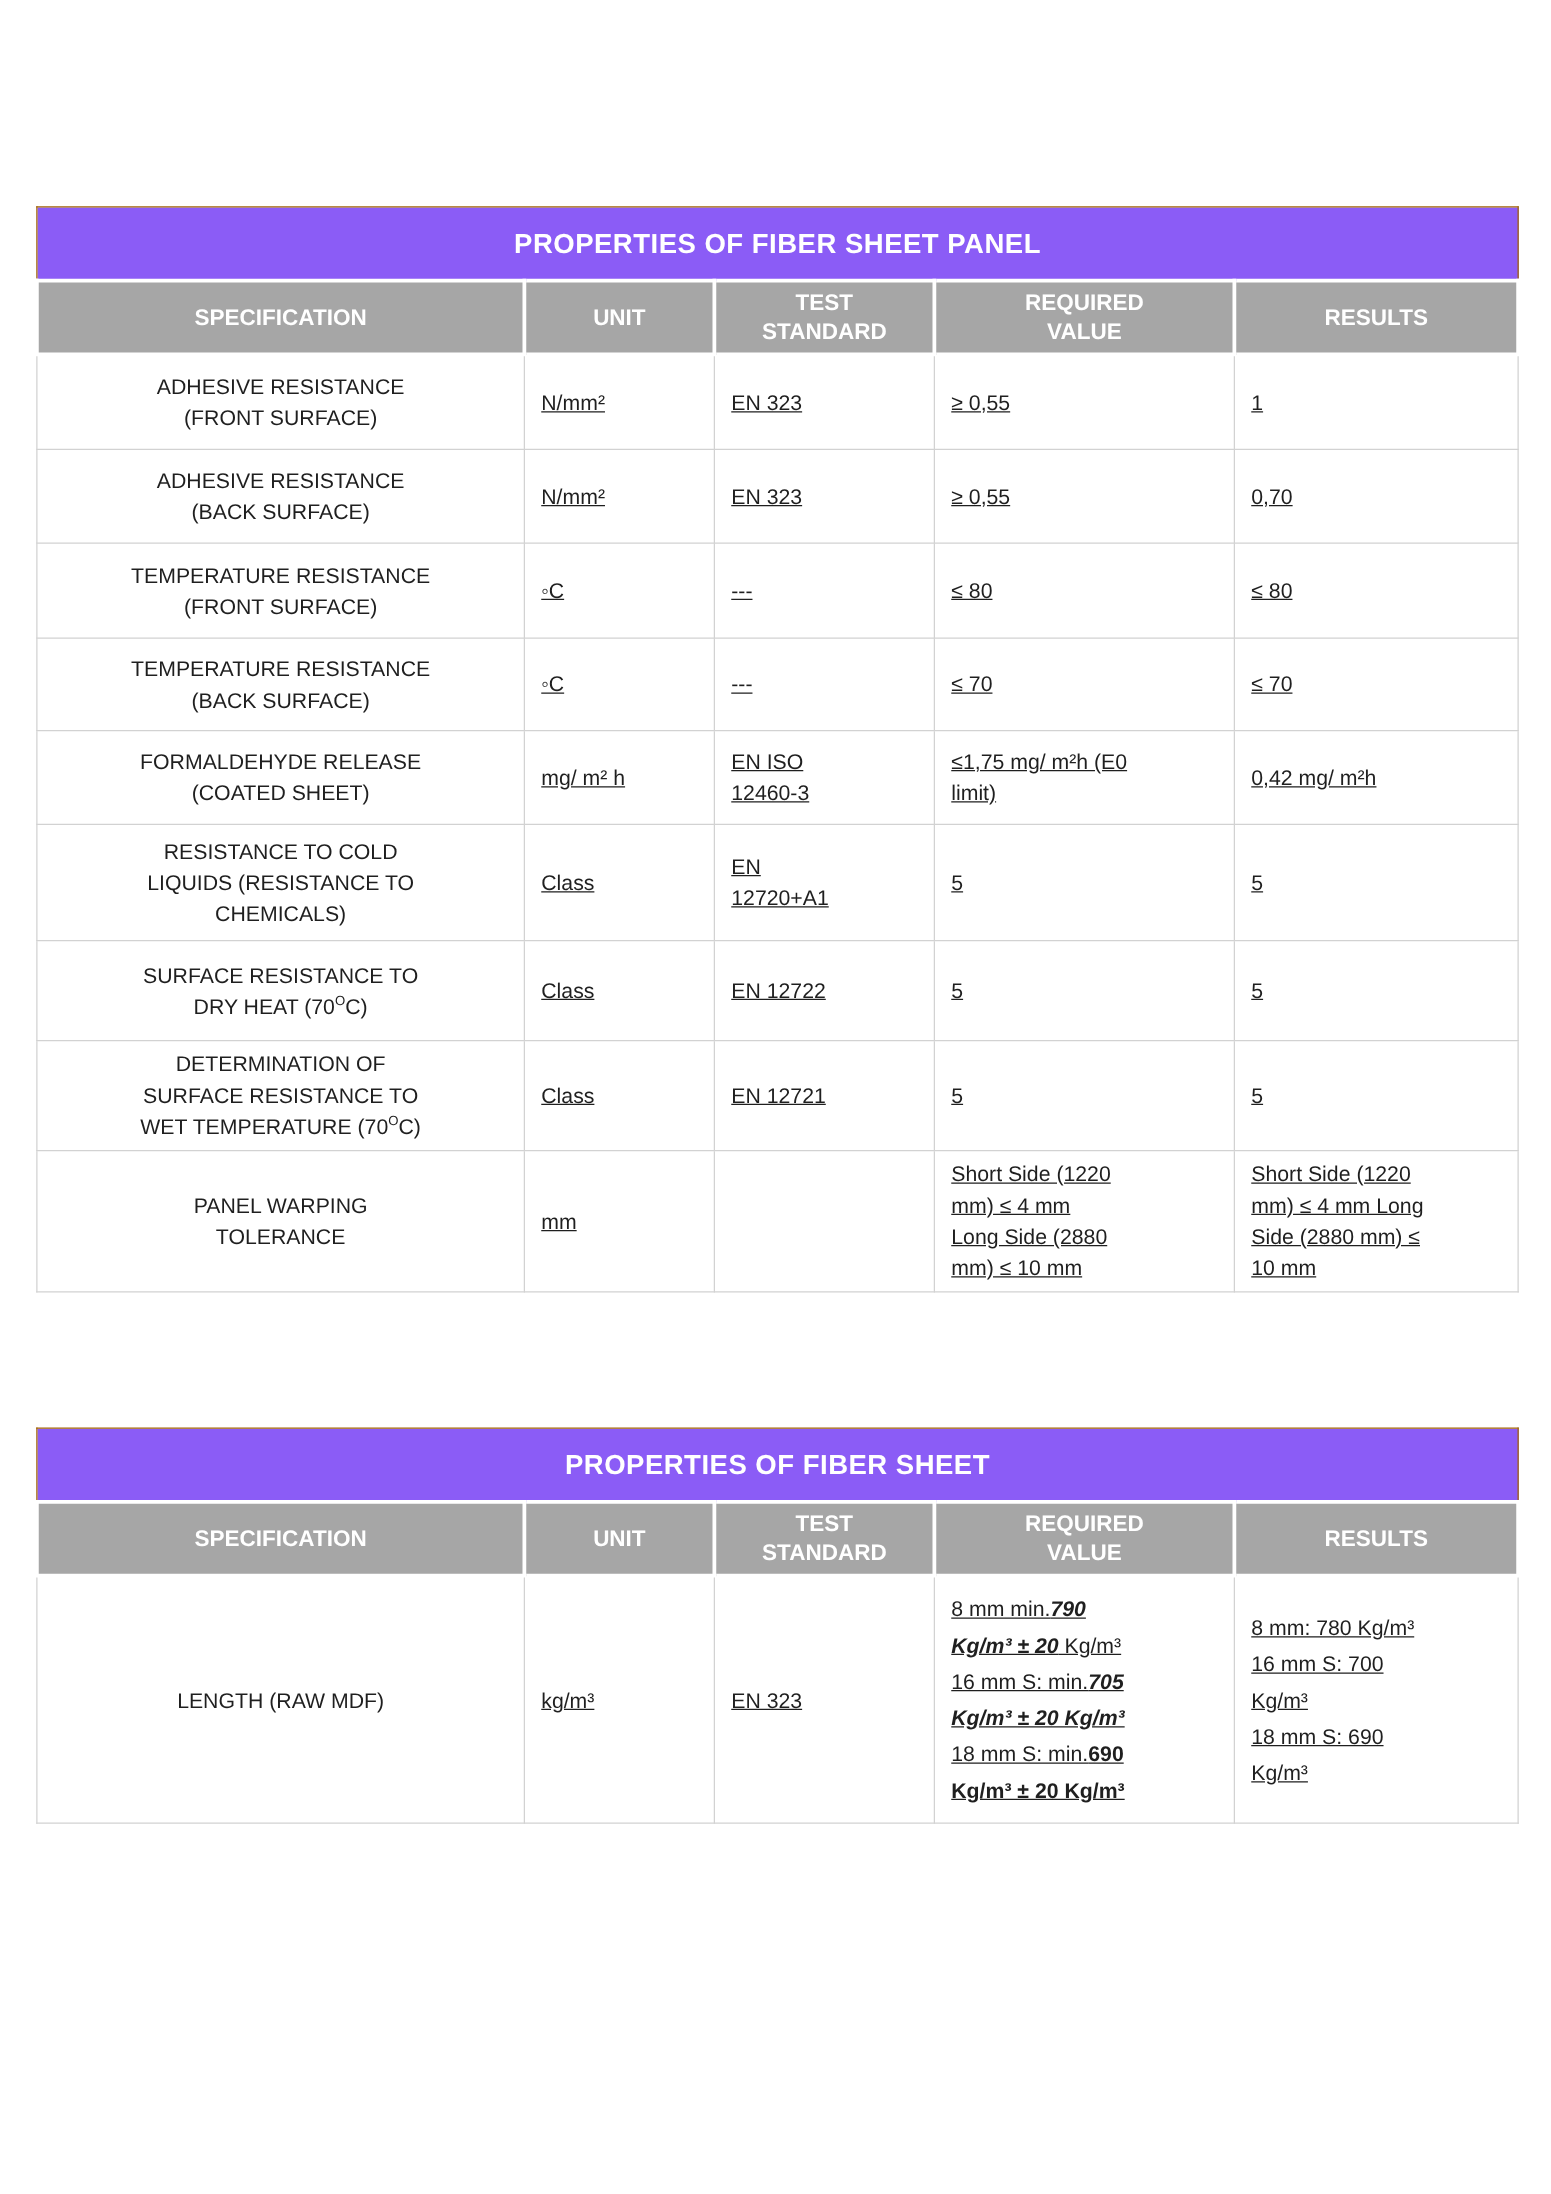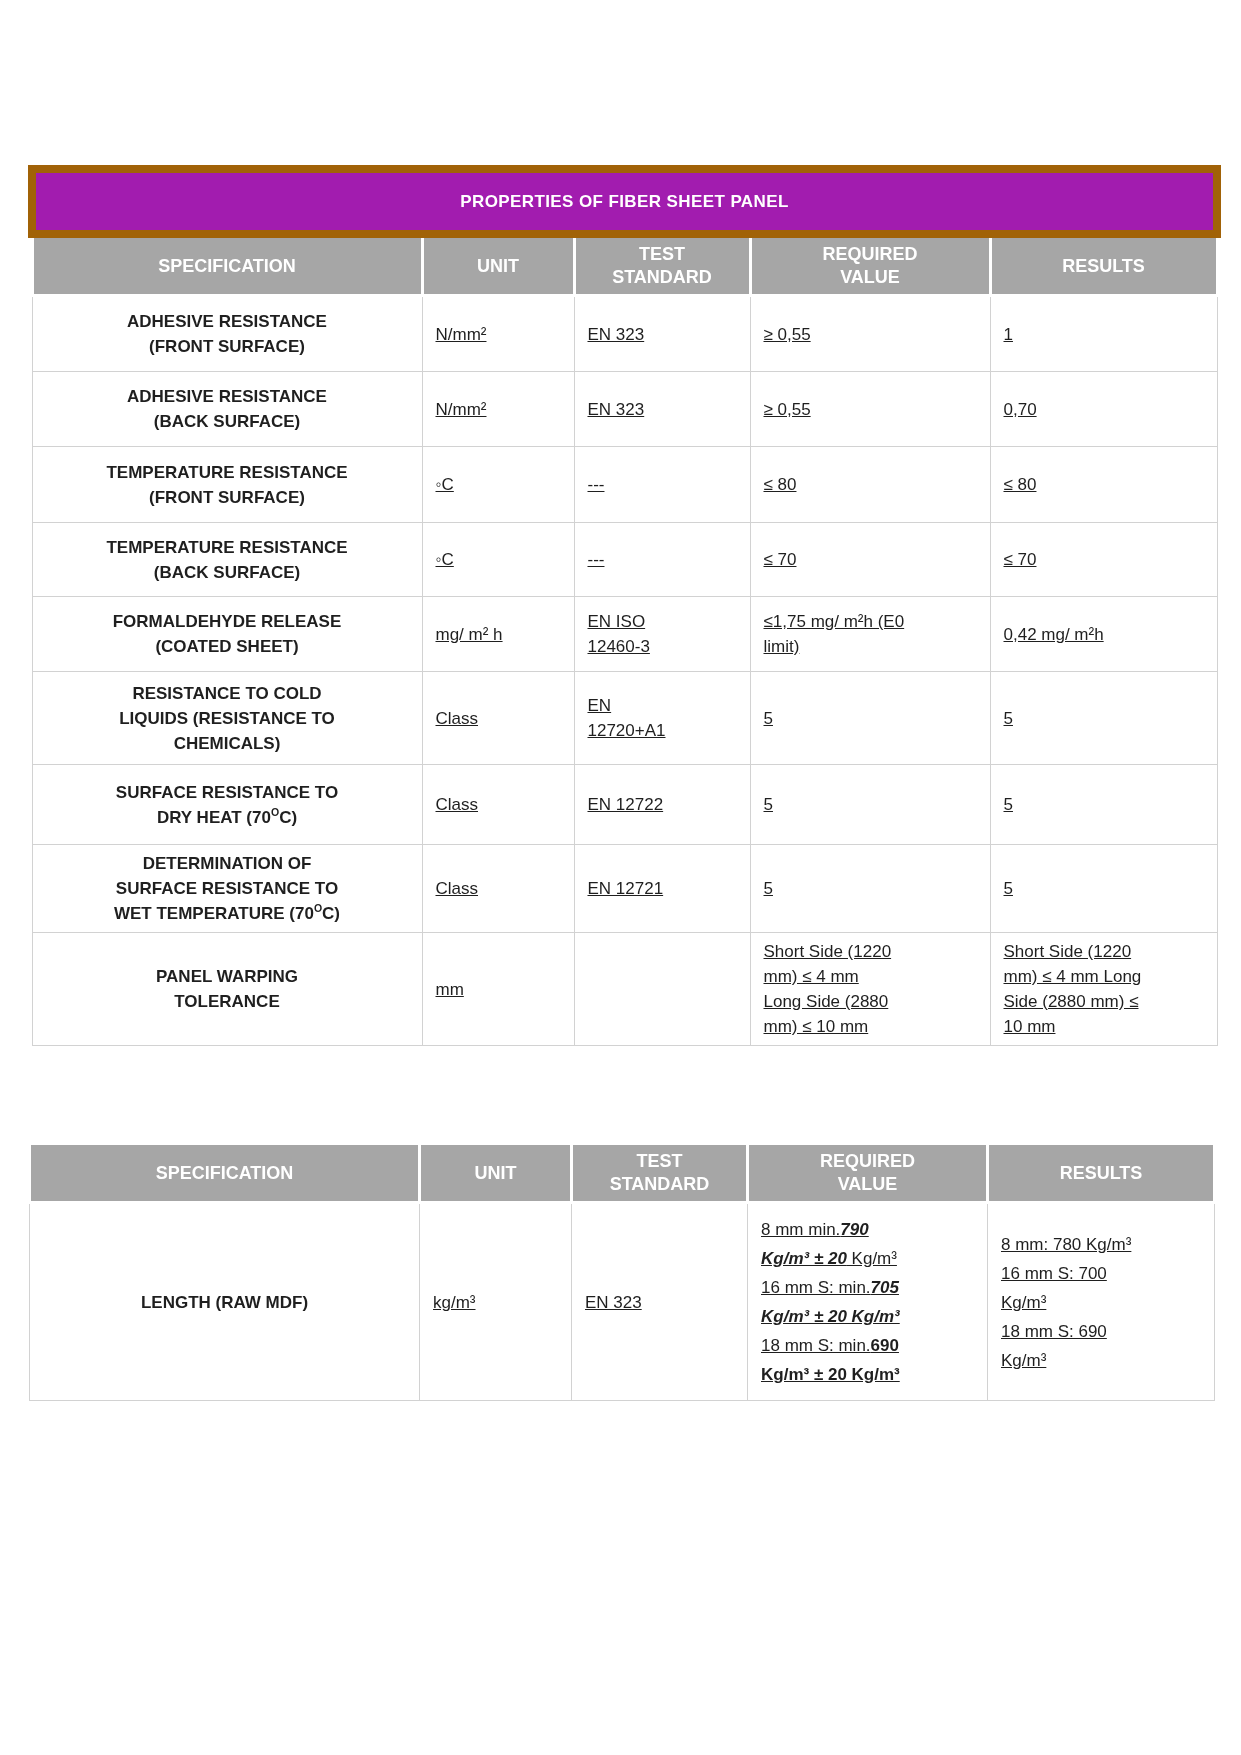--- a/index.html
+++ b/index.html
@@ -21,26 +21,26 @@
   #table1 { top: 165px; }
   #table2 { top: 1142px; }
 
   col.c1 { width: 390px; }
   col.c2 { width: 152px; }
   col.c3 { width: 176px; }
   col.c4 { width: 240px; }
   col.c5 { width: 227px; }
 
   th.title-cell {
-    background: #a21caf;
+    background: #8b5cf6;
     color: #ffffff;
-    font-size: 17px;
+    font-size: 22px;
     font-weight: bold;
     text-align: center;
-    border: 8px solid #a16207;
+    border: 1px solid #a16207;
     height: 55px;
     letter-spacing: 0.4px;
   }
   th.col-header {
     background: #a6a6a6;
     color: #ffffff;
     font-size: 18px;
     font-weight: bold;
     text-align: center;
     vertical-align: middle;
@@ -53,21 +53,21 @@
     border: 1px solid #d2d2d2;
     font-size: 17px;
     line-height: 25px;
     vertical-align: middle;
     white-space: pre-line;
     padding: 6px 10px;
     text-align: left;
     overflow: hidden;
   }
   td.spec {
-    font-weight: bold;
+    font-weight: normal;
     text-align: center;
     padding: 6px 8px;
   }
   td:not(.spec) { padding-left: 13px; text-decoration: underline; }
 
   
   #table1 tbody tr:nth-child(1) { height: 76px; }
   #table1 tbody tr:nth-child(2) { height: 75px; }
   #table1 tbody tr:nth-child(3) { height: 76px; }
   #table1 tbody tr:nth-child(4) { height: 74px; }
@@ -201,20 +201,23 @@
 
 <table class="doc-table" id="table2">
   <colgroup>
       <col class="c1">
       <col class="c2">
       <col class="c3">
       <col class="c4">
       <col class="c5">
     </colgroup>
   <thead>
+    <tr>
+      <th class="title-cell" colspan="5">PROPERTIES OF FIBER SHEET</th>
+    </tr>
     <tr>
       <th class="col-header">SPECIFICATION</th>
       <th class="col-header">UNIT</th>
       <th class="col-header">TEST
 STANDARD</th>
       <th class="col-header">REQUIRED
 VALUE</th>
       <th class="col-header">RESULTS</th>
     </tr>
   </thead>

